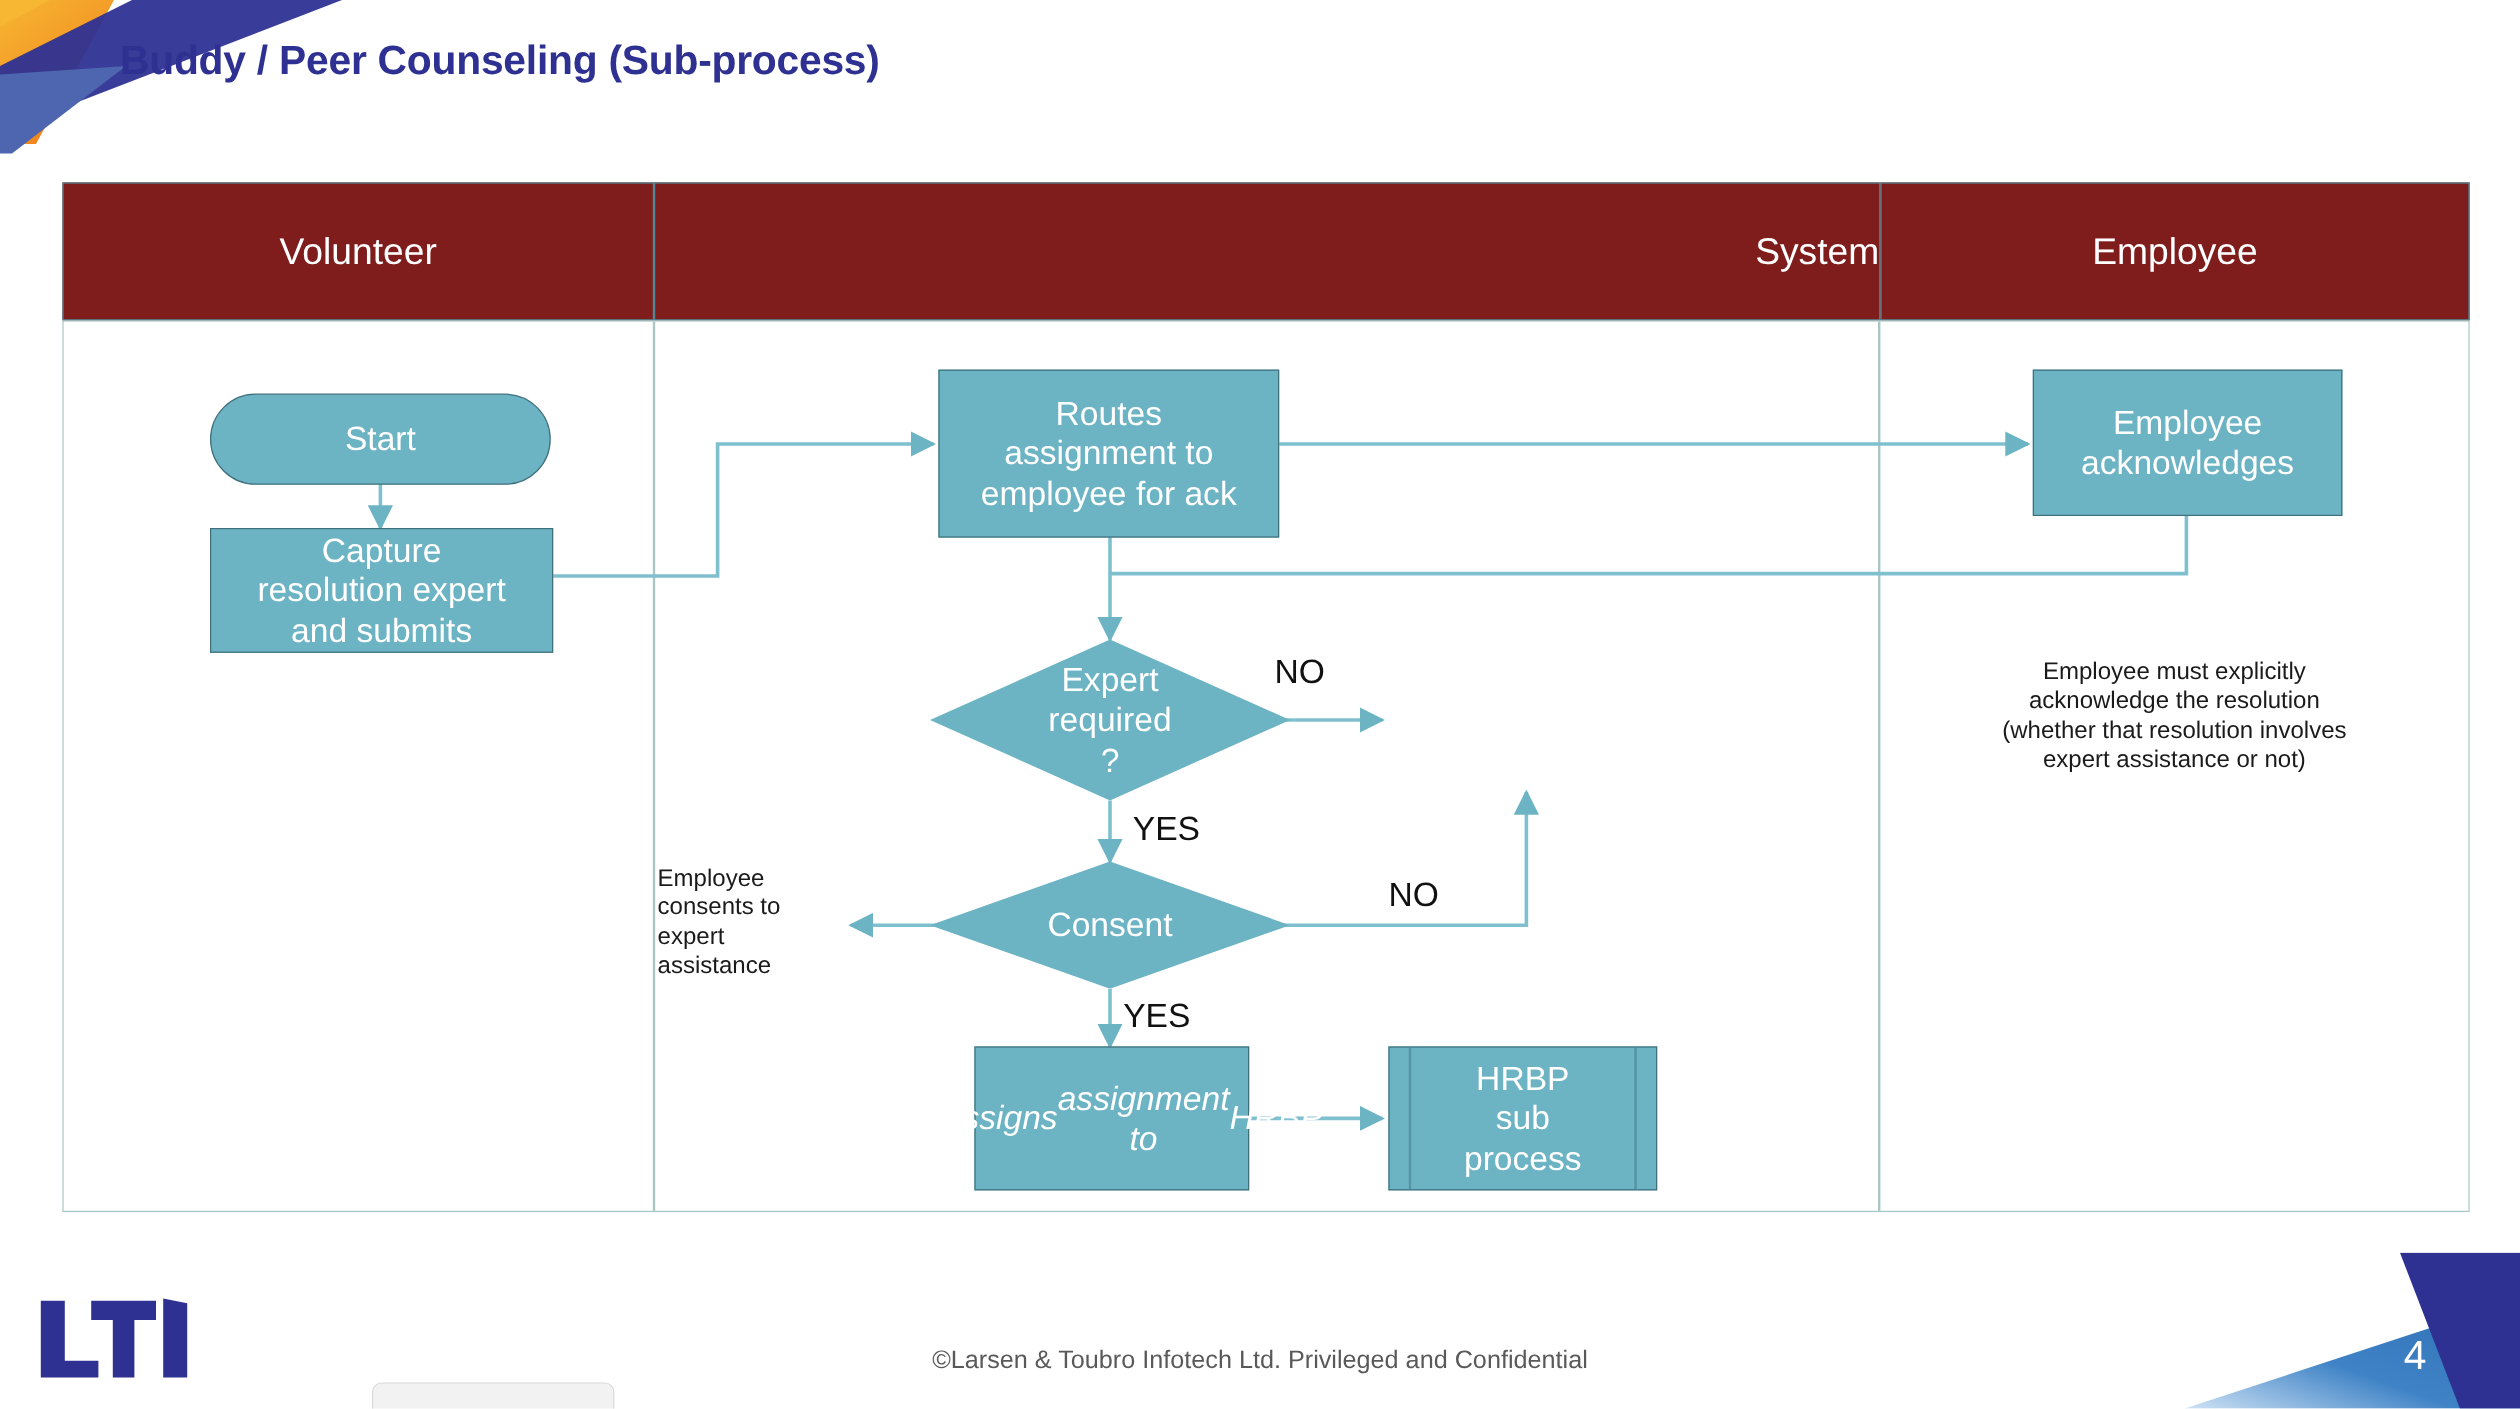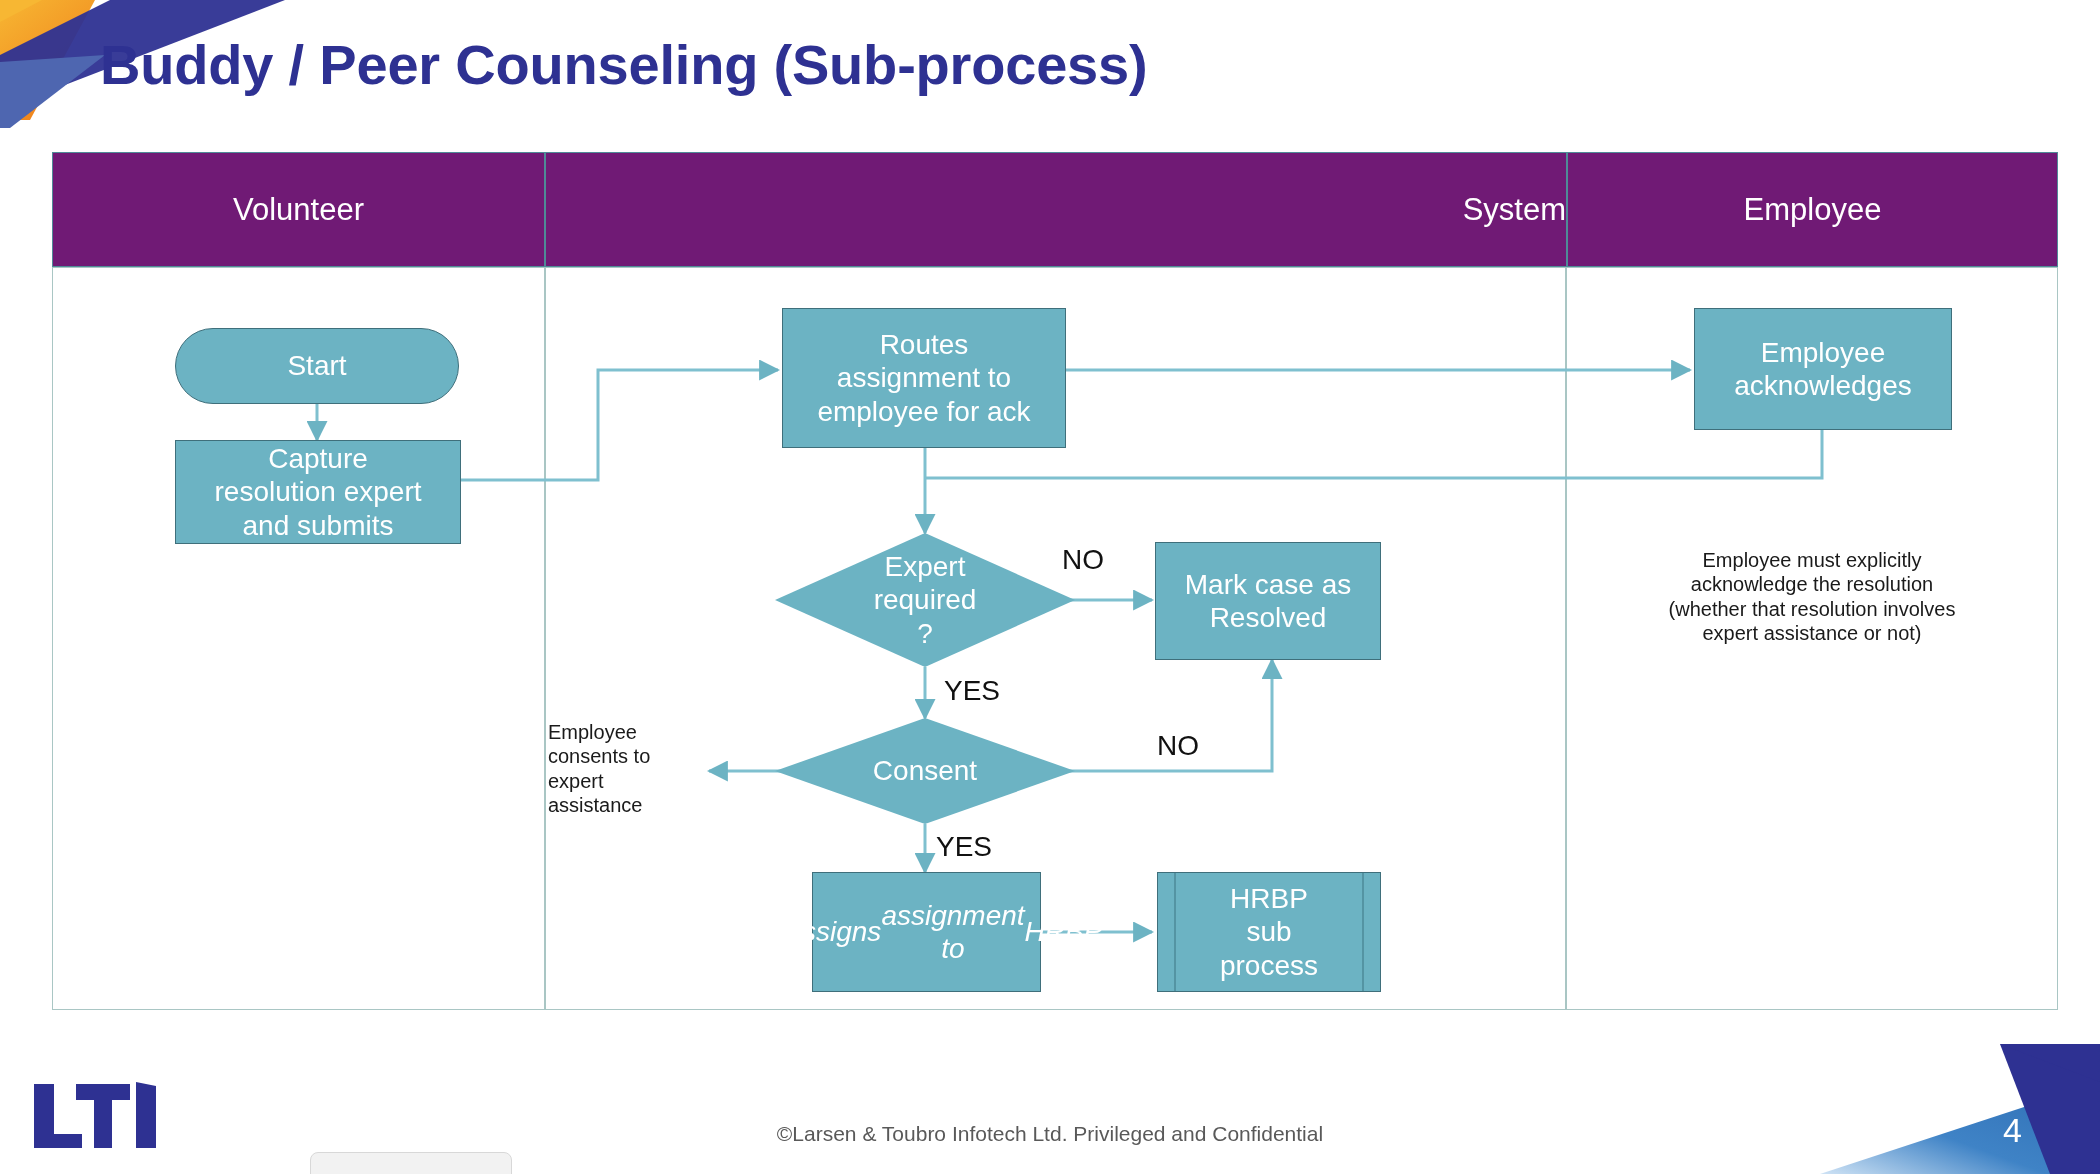--- a/index.html
+++ b/index.html
@@ -20,21 +20,21 @@
   
   .corner-deco { position: absolute; pointer-events: none; }
   #deco-top-left { left: 0; top: 0; width: 330px; height: 130px; }
   #deco-bottom-right { right: 0; bottom: 0; width: 340px; height: 130px; }
 
   
   #page-title {
     position: absolute;
     left: 100px;
     top: 32px;
-    font-size: 56px;
+    font-size: 34px;
     font-weight: 700;
     color: #2e3192;
     letter-spacing: -0.2px;
     white-space: nowrap;
   }
 
   
   #swimlane {
     position: absolute;
     left: 52px;
@@ -43,21 +43,21 @@
     height: 858px;
   }
   #lane-headers {
     position: absolute;
     left: 0; top: 0;
     width: 100%;
     height: 115px;
     display: flex;
   }
   .lane-header {
-    background: #701a75;
+    background: #7f1d1d;
     border: 1.5px solid #4f8a97;
     box-sizing: border-box;
     display: flex;
     align-items: center;
     justify-content: center;
     color: #ffffff;
     font-size: 31px;
   }
   .lane-header.lane-volunteer { width: 493px; }
   .lane-header.lane-system   { width: 1022px; justify-content: flex-end; }
@@ -282,24 +282,20 @@
     </div>
   </div>
 
   <div class="diamond-wrap" style="left:775px; top:718px; width:300px; height:106px;">
     <div class="diamond-shape"></div>
     <div class="diamond-label">
       <span>Consent</span>
     </div>
   </div>
 
-  <div class="node rect" style="left:1155px; top:542px; width:226px; height:118px; flex-direction:column;">
-    <span>Mark case as</span>
-    <span>Resolved</span>
-  </div>
 
   <div class="node rect" style="left:812px; top:872px; width:229px; height:120px; flex-direction:row;font-style:italic;">
     <span>Reassigns</span>
     <span>assignment to</span>
     <span>HRBP</span>
   </div>
 
   <div class="node predef" style="left:1157px; top:872px; width:224px; height:120px; flex-direction:column;">
     <span class="predef-bar left"></span>
     <span class="predef-bar right"></span>

